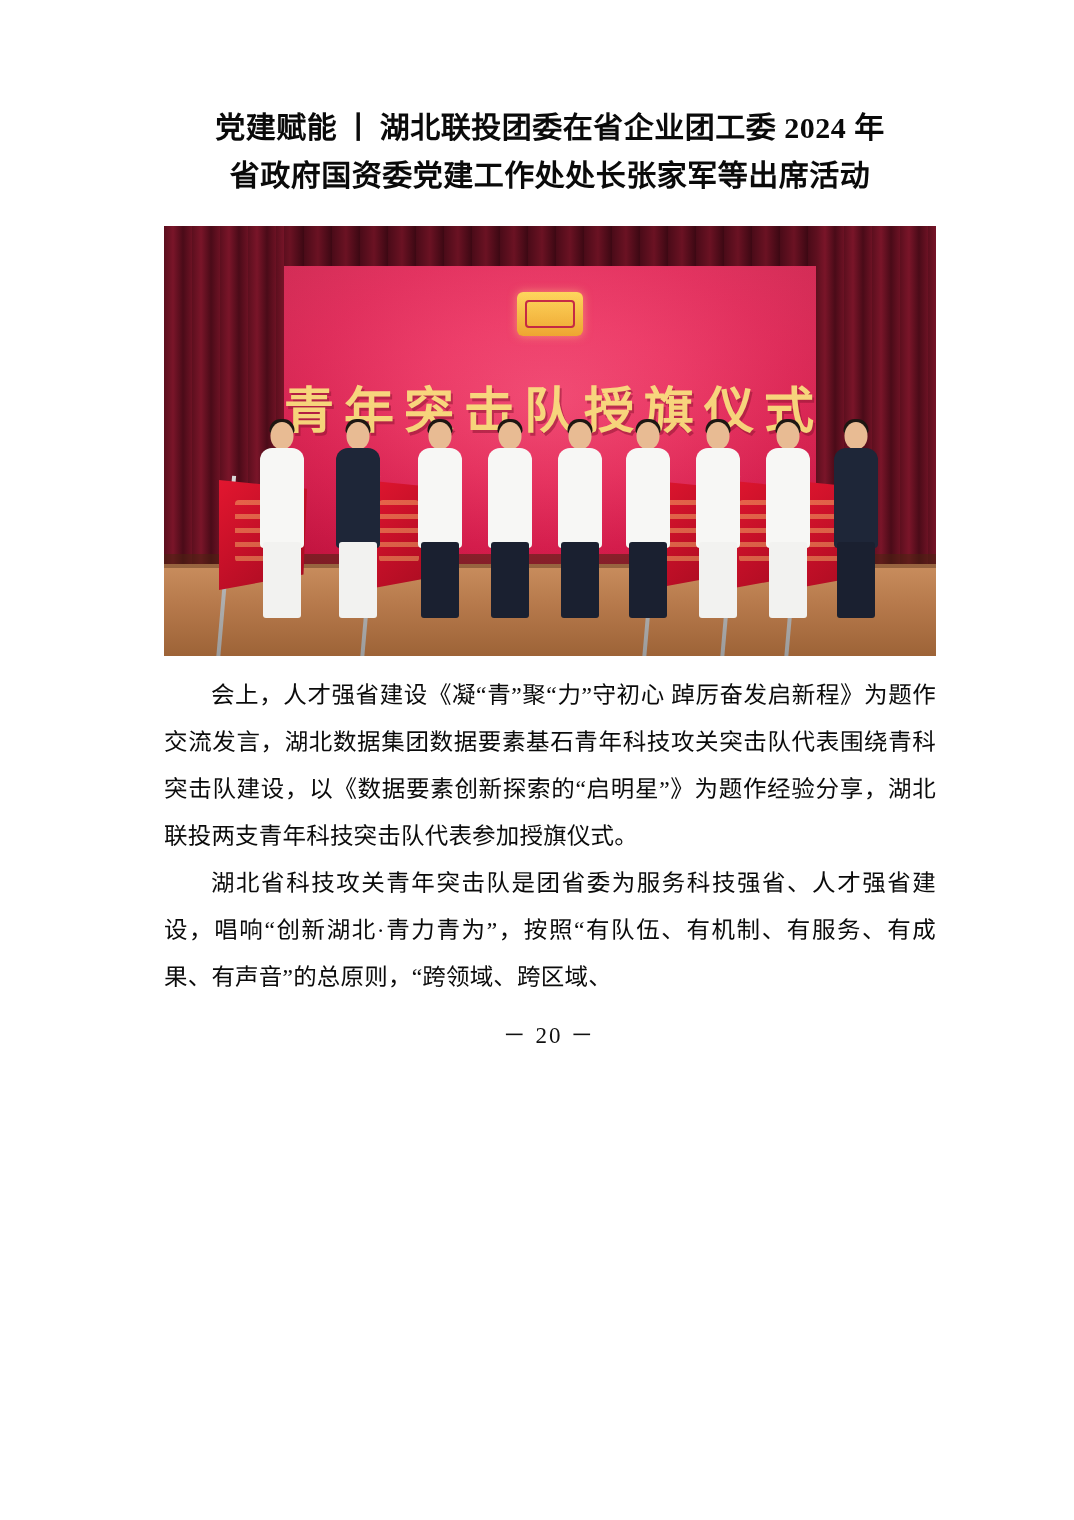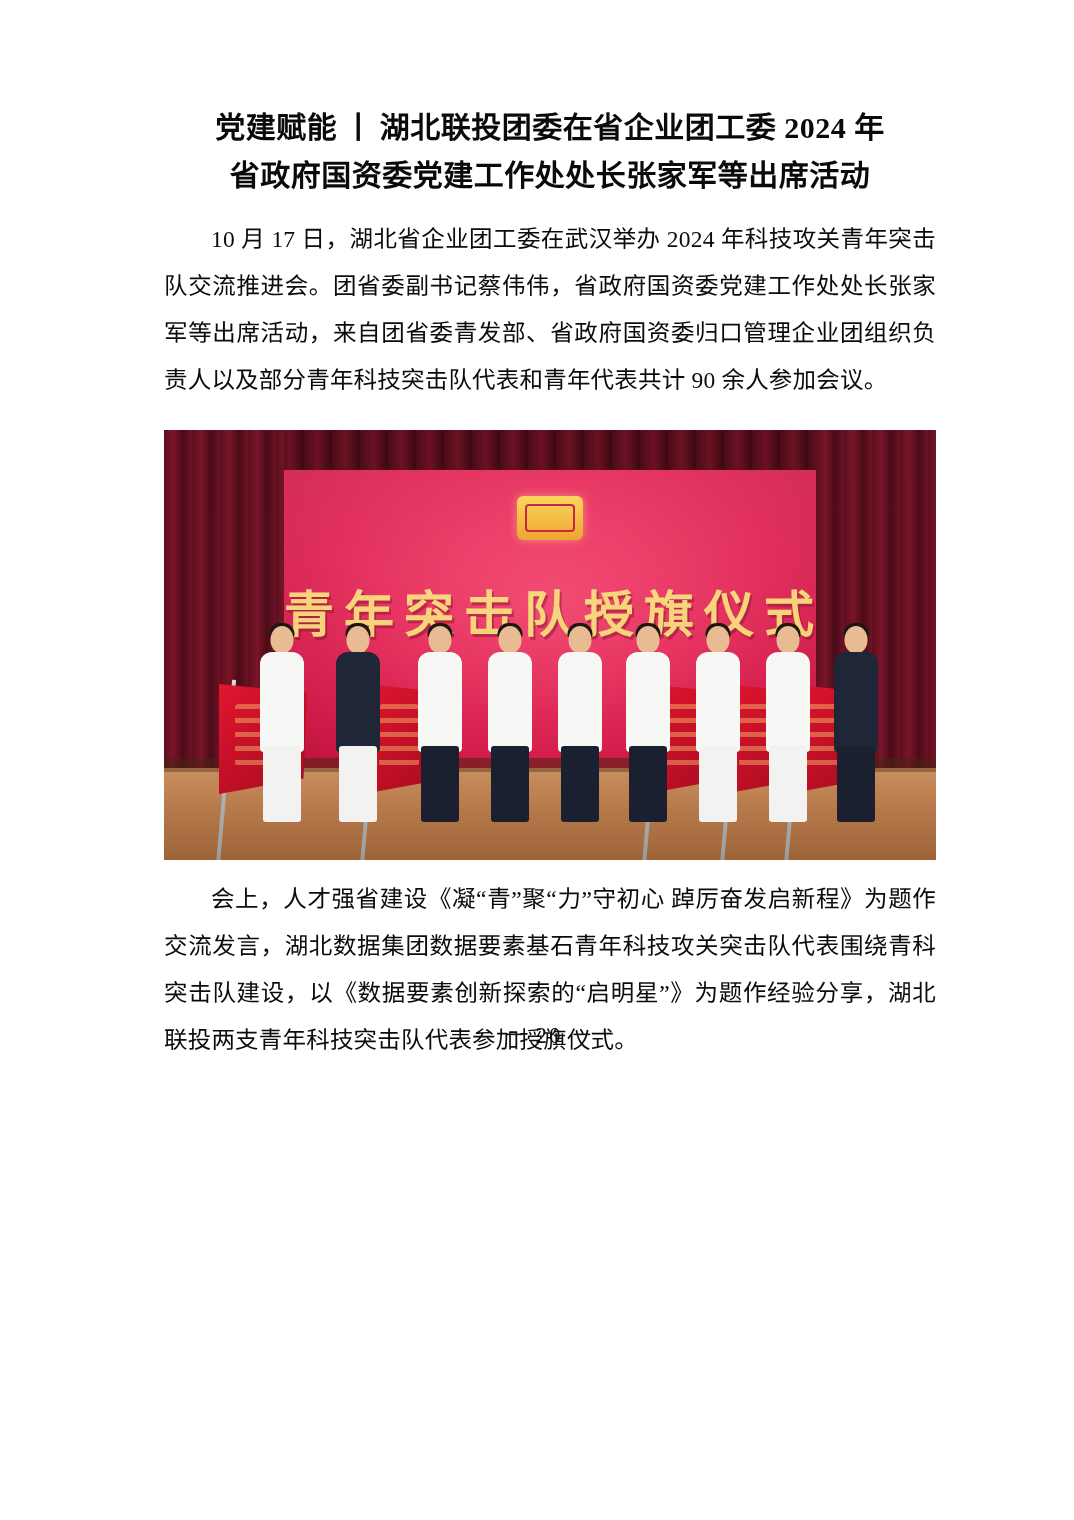--- a/index.html
+++ b/index.html
@@ -251,21 +251,20 @@
 
 <div class="page">
   <div class="content">
 
     <h1 class="doc-title">
       <span>党建赋能</span><span class="sep">丨</span><span>湖北联投团委在省企业团工委 2024 年</span>
       <br>
       <span>省政府国资委党建工作处处长张家军等出席活动</span>
     </h1>
 
-    <p class="para first">10 月 17 日，湖北省企业团工委在武汉举办 2024 年科技攻关青年突击队交流推进会。团省委副书记蔡伟伟，省政府国资委党建工作处处长张家军等出席活动，来自团省委青发部、省政府国资委归口管理企业团组织负责人以及部分青年科技突击队代表和青年代表共计 90 余人参加会议。</p>
 
     <div class="figure">
       <div class="stage">
         <div class="curtain-top"></div>
         <div class="curtain-left"></div>
         <div class="curtain-right"></div>
 
         <div class="screen">
           <div class="emblem"></div>
           <div class="screen-title">青年突击队授旗仪式</div>
@@ -350,16 +349,17 @@
               <div class="body"></div>
               <div class="legs"></div>
             </div>
         </div>
       </div>
     </div>
 
     <div class="caption-spacer"></div>
 
     <p class="para">会上，人才强省建设《凝“青”聚“力”守初心 踔厉奋发启新程》为题作交流发言，湖北数据集团数据要素基石青年科技攻关突击队代表围绕青科突击队建设，以《数据要素创新探索的“启明星”》为题作经验分享，湖北联投两支青年科技突击队代表参加授旗仪式。</p>
+    <p class="para">湖北省科技攻关青年突击队是团省委为服务科技强省、人才强省建设，唱响“创新湖北·青力青为”，按照“有队伍、有机制、有服务、有成果、有声音”的总原则，“跨领域、跨区域、</p>
   </div>
 
   <div class="page-number">－ 20 －</div>
 </div>
 
 </body></html>

